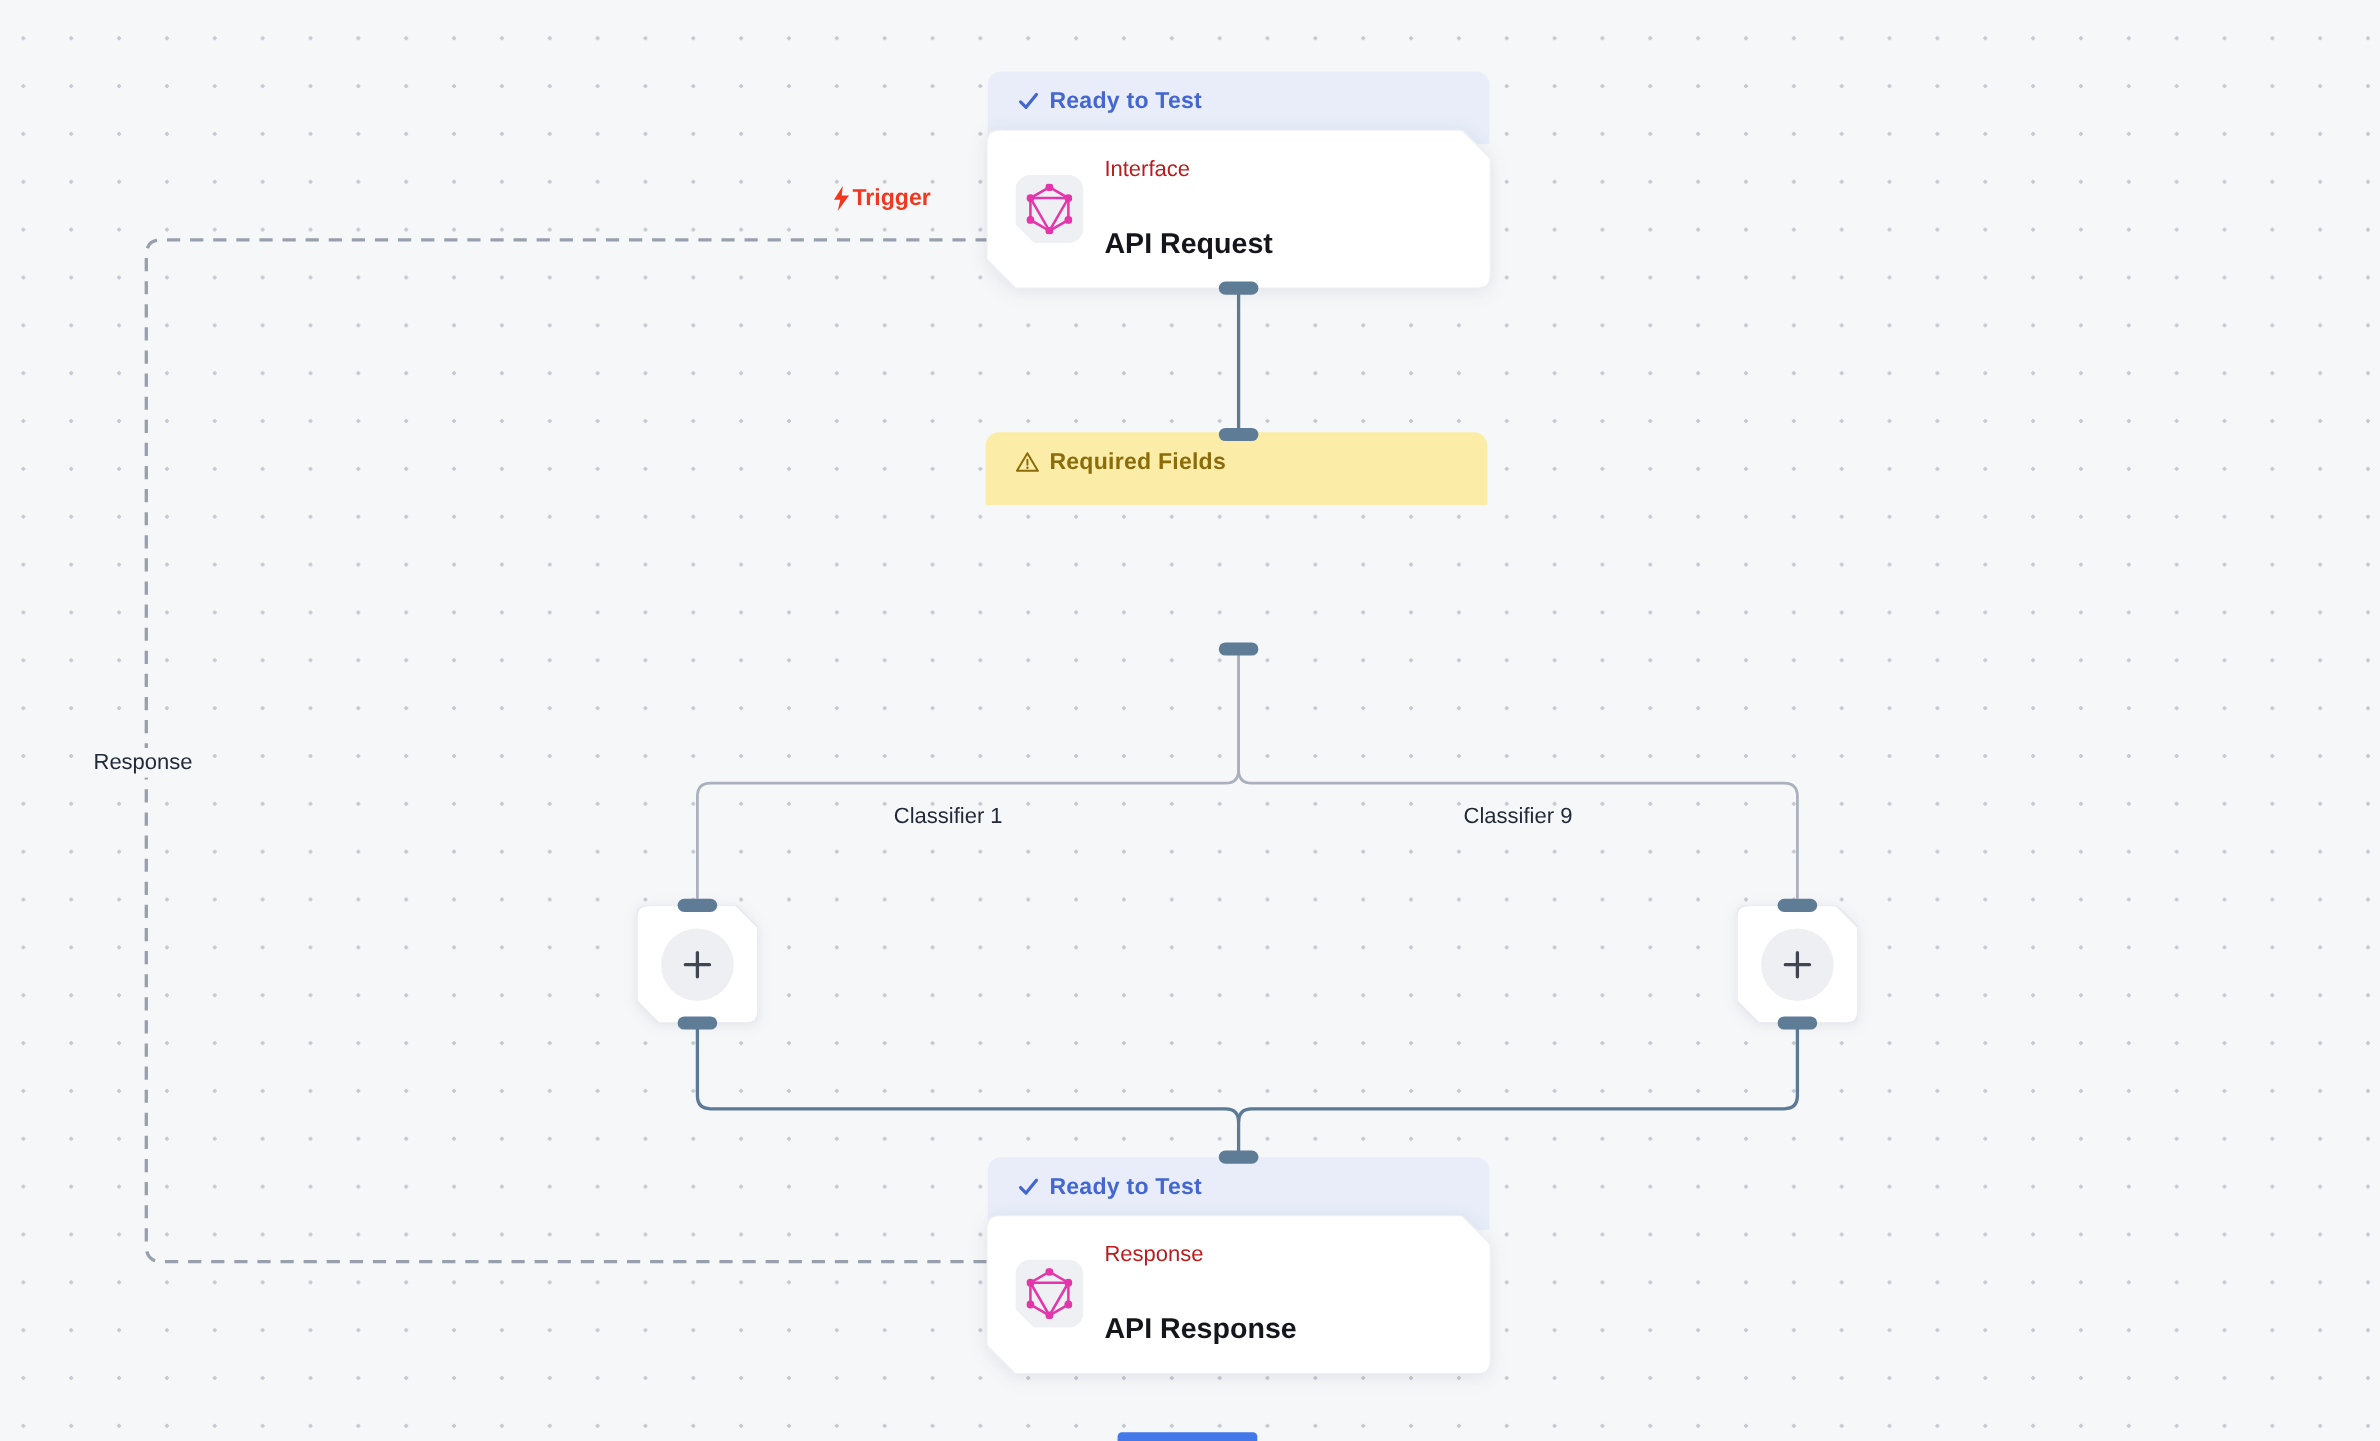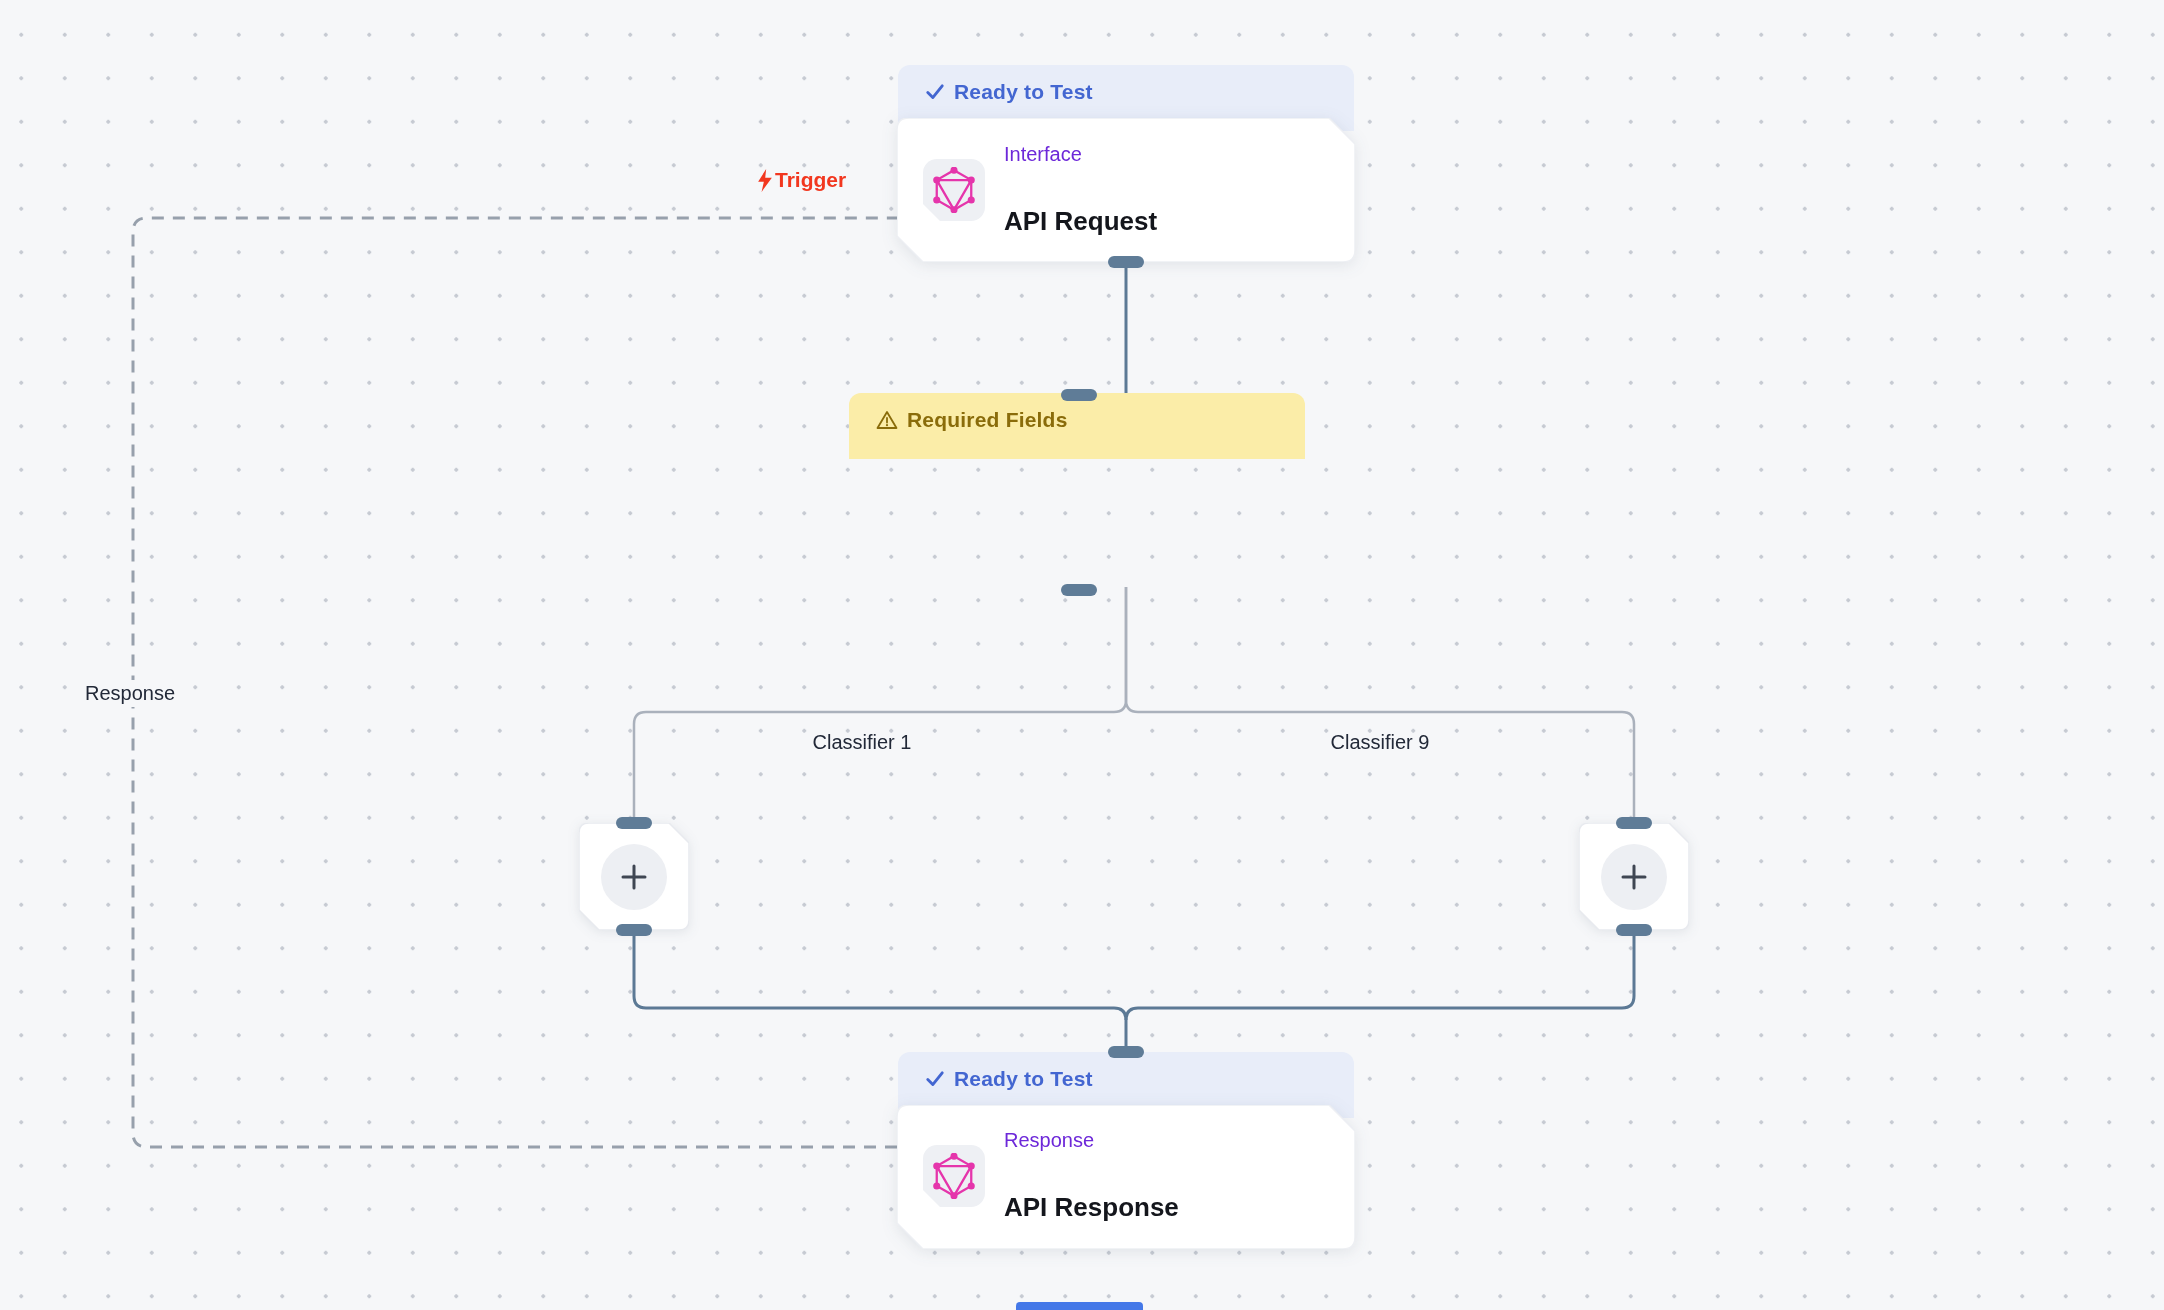--- a/index.html
+++ b/index.html
@@ -30,21 +30,21 @@
   .card > svg.bg.bordered{left:-2px;top:-2px;filter:drop-shadow(0 3px 9px rgba(40,55,80,.14));}
   .card .content{position:absolute;inset:0;display:flex;align-items:center;padding-left:26px;gap:19px;box-sizing:border-box;}
   .icon-tile{
     width:62px;height:62px;border-radius:14px;flex:0 0 auto;
     clip-path:polygon(0 0,100% 0,100% 100%,17px 100%,0 calc(100% - 17px));
     display:flex;align-items:center;justify-content:center;
   }
   .tile-gray{background:#eef0f4;}
   .tile-red{background:#fce4e4;}
   .text-block{display:flex;flex-direction:column;gap:7px;}
-  .category{font-size:20px;color:#6d28d9;}
+  .category{font-size:20px;color:#b91c1c;}
   .title{font-size:26px;font-weight:700;color:#14161c;margin-top:33px;}
   .handle{position:absolute;width:36px;height:12px;border-radius:6px;background:#5f7c97;z-index:5;}
   
   .plus-node{position:absolute;width:110px;height:107px;z-index:3;}
   .plus-node > svg.bg{position:absolute;left:0;top:0;filter:drop-shadow(0 2px 6px rgba(40,55,80,.10));}
   .plus-circle{
     position:absolute;left:50%;top:50%;transform:translate(-50%,-50%);
     width:66px;height:66px;border-radius:50%;background:#edeff3;
     display:flex;align-items:center;justify-content:center;cursor:pointer;
   }
@@ -124,21 +124,21 @@
       </div>
       <div class="text-block">
         <span class="category">Interface</span>
         <span class="title">API Request</span>
       </div>
     </div>
   </div>
   <div class="handle" style="left:211px;top:191px;"></div>
 </div>
 
-<div class="node" style="left:848px;top:393px;width:458px;height:179px;text-align:center;">
+<div class="node" style="left:895px;top:393px;width:458px;height:179px;text-align:center;">
   <div class="badge warn">
     <svg width="22" height="20" viewBox="0 0 22 20">
       <path d="M11 2 L20.5 18 H1.5 Z" stroke="#8a6c0a" stroke-width="1.8" fill="none" stroke-linejoin="round"></path>
       <line x1="11" y1="8" x2="11" y2="12.5" stroke="#8a6c0a" stroke-width="1.8" stroke-linecap="round"></line>
       <circle cx="11" cy="15.2" r="1.1" fill="#8a6c0a"></circle>
     </svg>
     <span>Required Fields</span>
   </div>
   <div class="handle" style="left:213px;top:-4px;"></div>
   <div class="handle" style="left:213px;top:191px;"></div>

